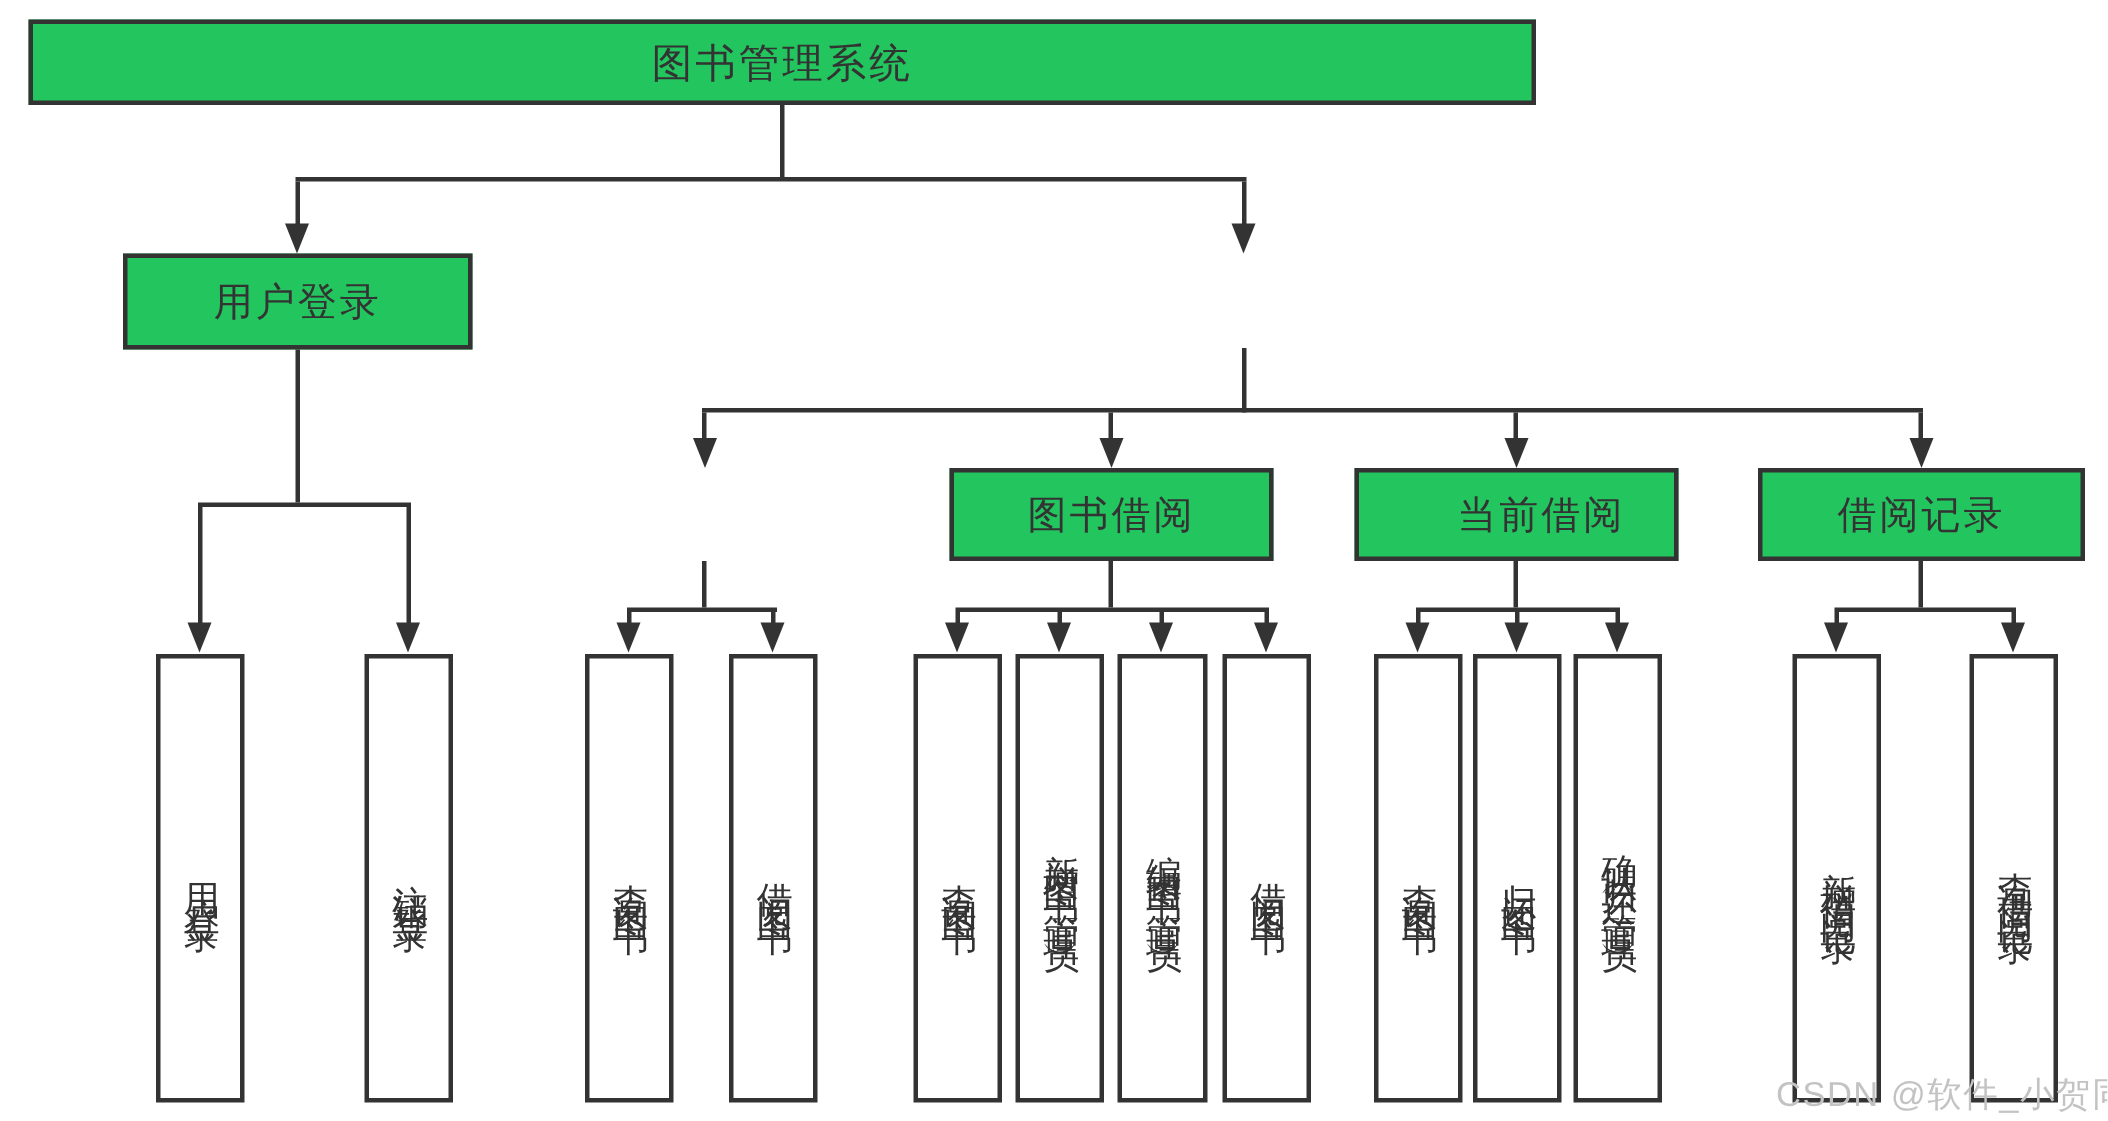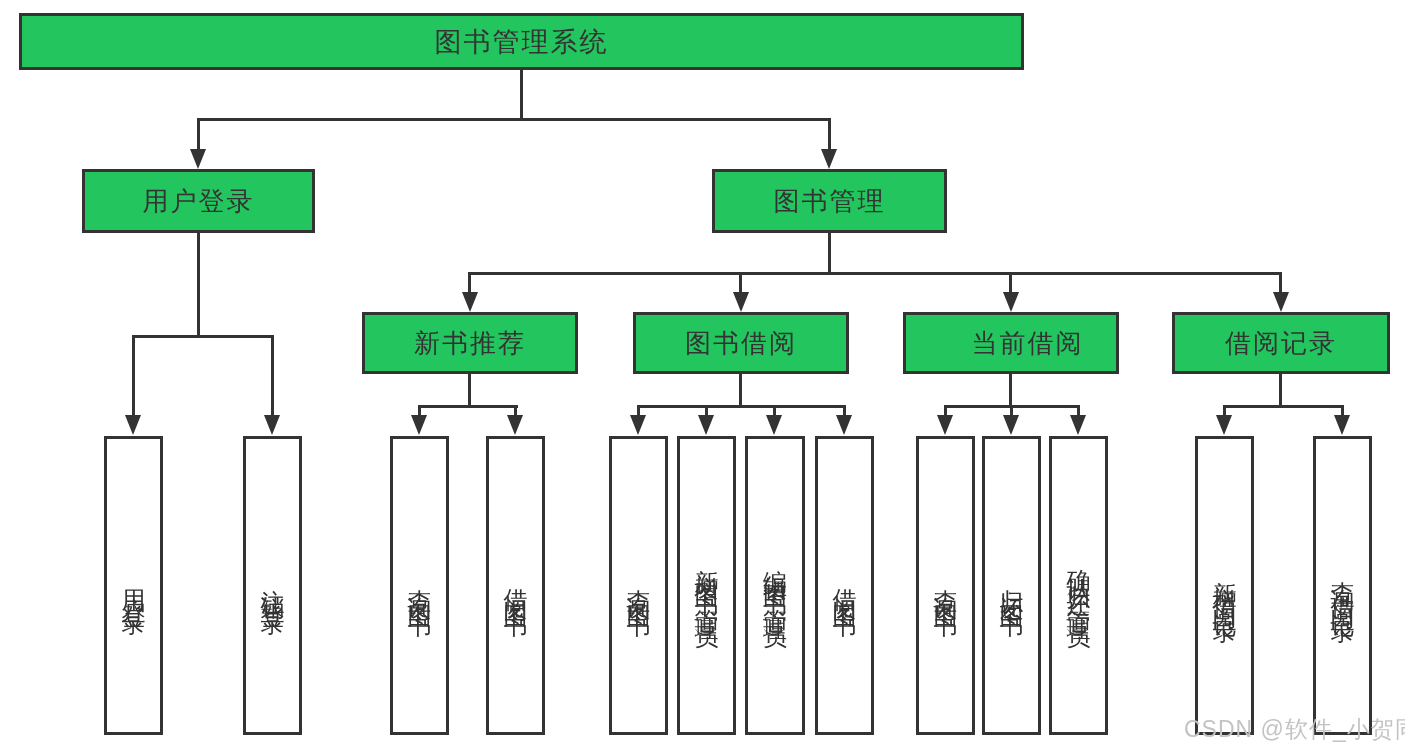--- a/index.html
+++ b/index.html
@@ -31,23 +31,21 @@
   .root-box{font-size:27px;}
 </style>
 </head>
 <body>
 
 <div id="stage">
 
   <div class="box root-box" style="left:19px;top:13px;width:1005px;height:57px;">图书管理系统</div>
 
   <div class="box" style="left:82px;top:169px;width:233px;height:64px;">用户登录</div>
-  <div class="box" style="left:712px;top:169px;width:235px;height:64px;">图书管理</div>
 
-  <div class="box" style="left:362px;top:312px;width:216px;height:62px;">新书推荐</div>
   <div class="box" style="left:633px;top:312px;width:216px;height:62px;">图书借阅</div>
   <div class="box" style="left:903px;top:312px;width:216px;height:62px;padding-left:33px;">当前借阅</div>
   <div class="box" style="left:1172px;top:312px;width:218px;height:62px;">借阅记录</div>
 
   <div class="vbox" style="left:104px;top:436px;width:59px;height:299px;">用户登录</div>
   <div class="vbox" style="left:243px;top:436px;width:59px;height:299px;">注销登录</div>
 
   <div class="vbox" style="left:390px;top:436px;width:59px;height:299px;">查询图书</div>
   <div class="vbox" style="left:486px;top:436px;width:59px;height:299px;">借阅图书</div>
 

